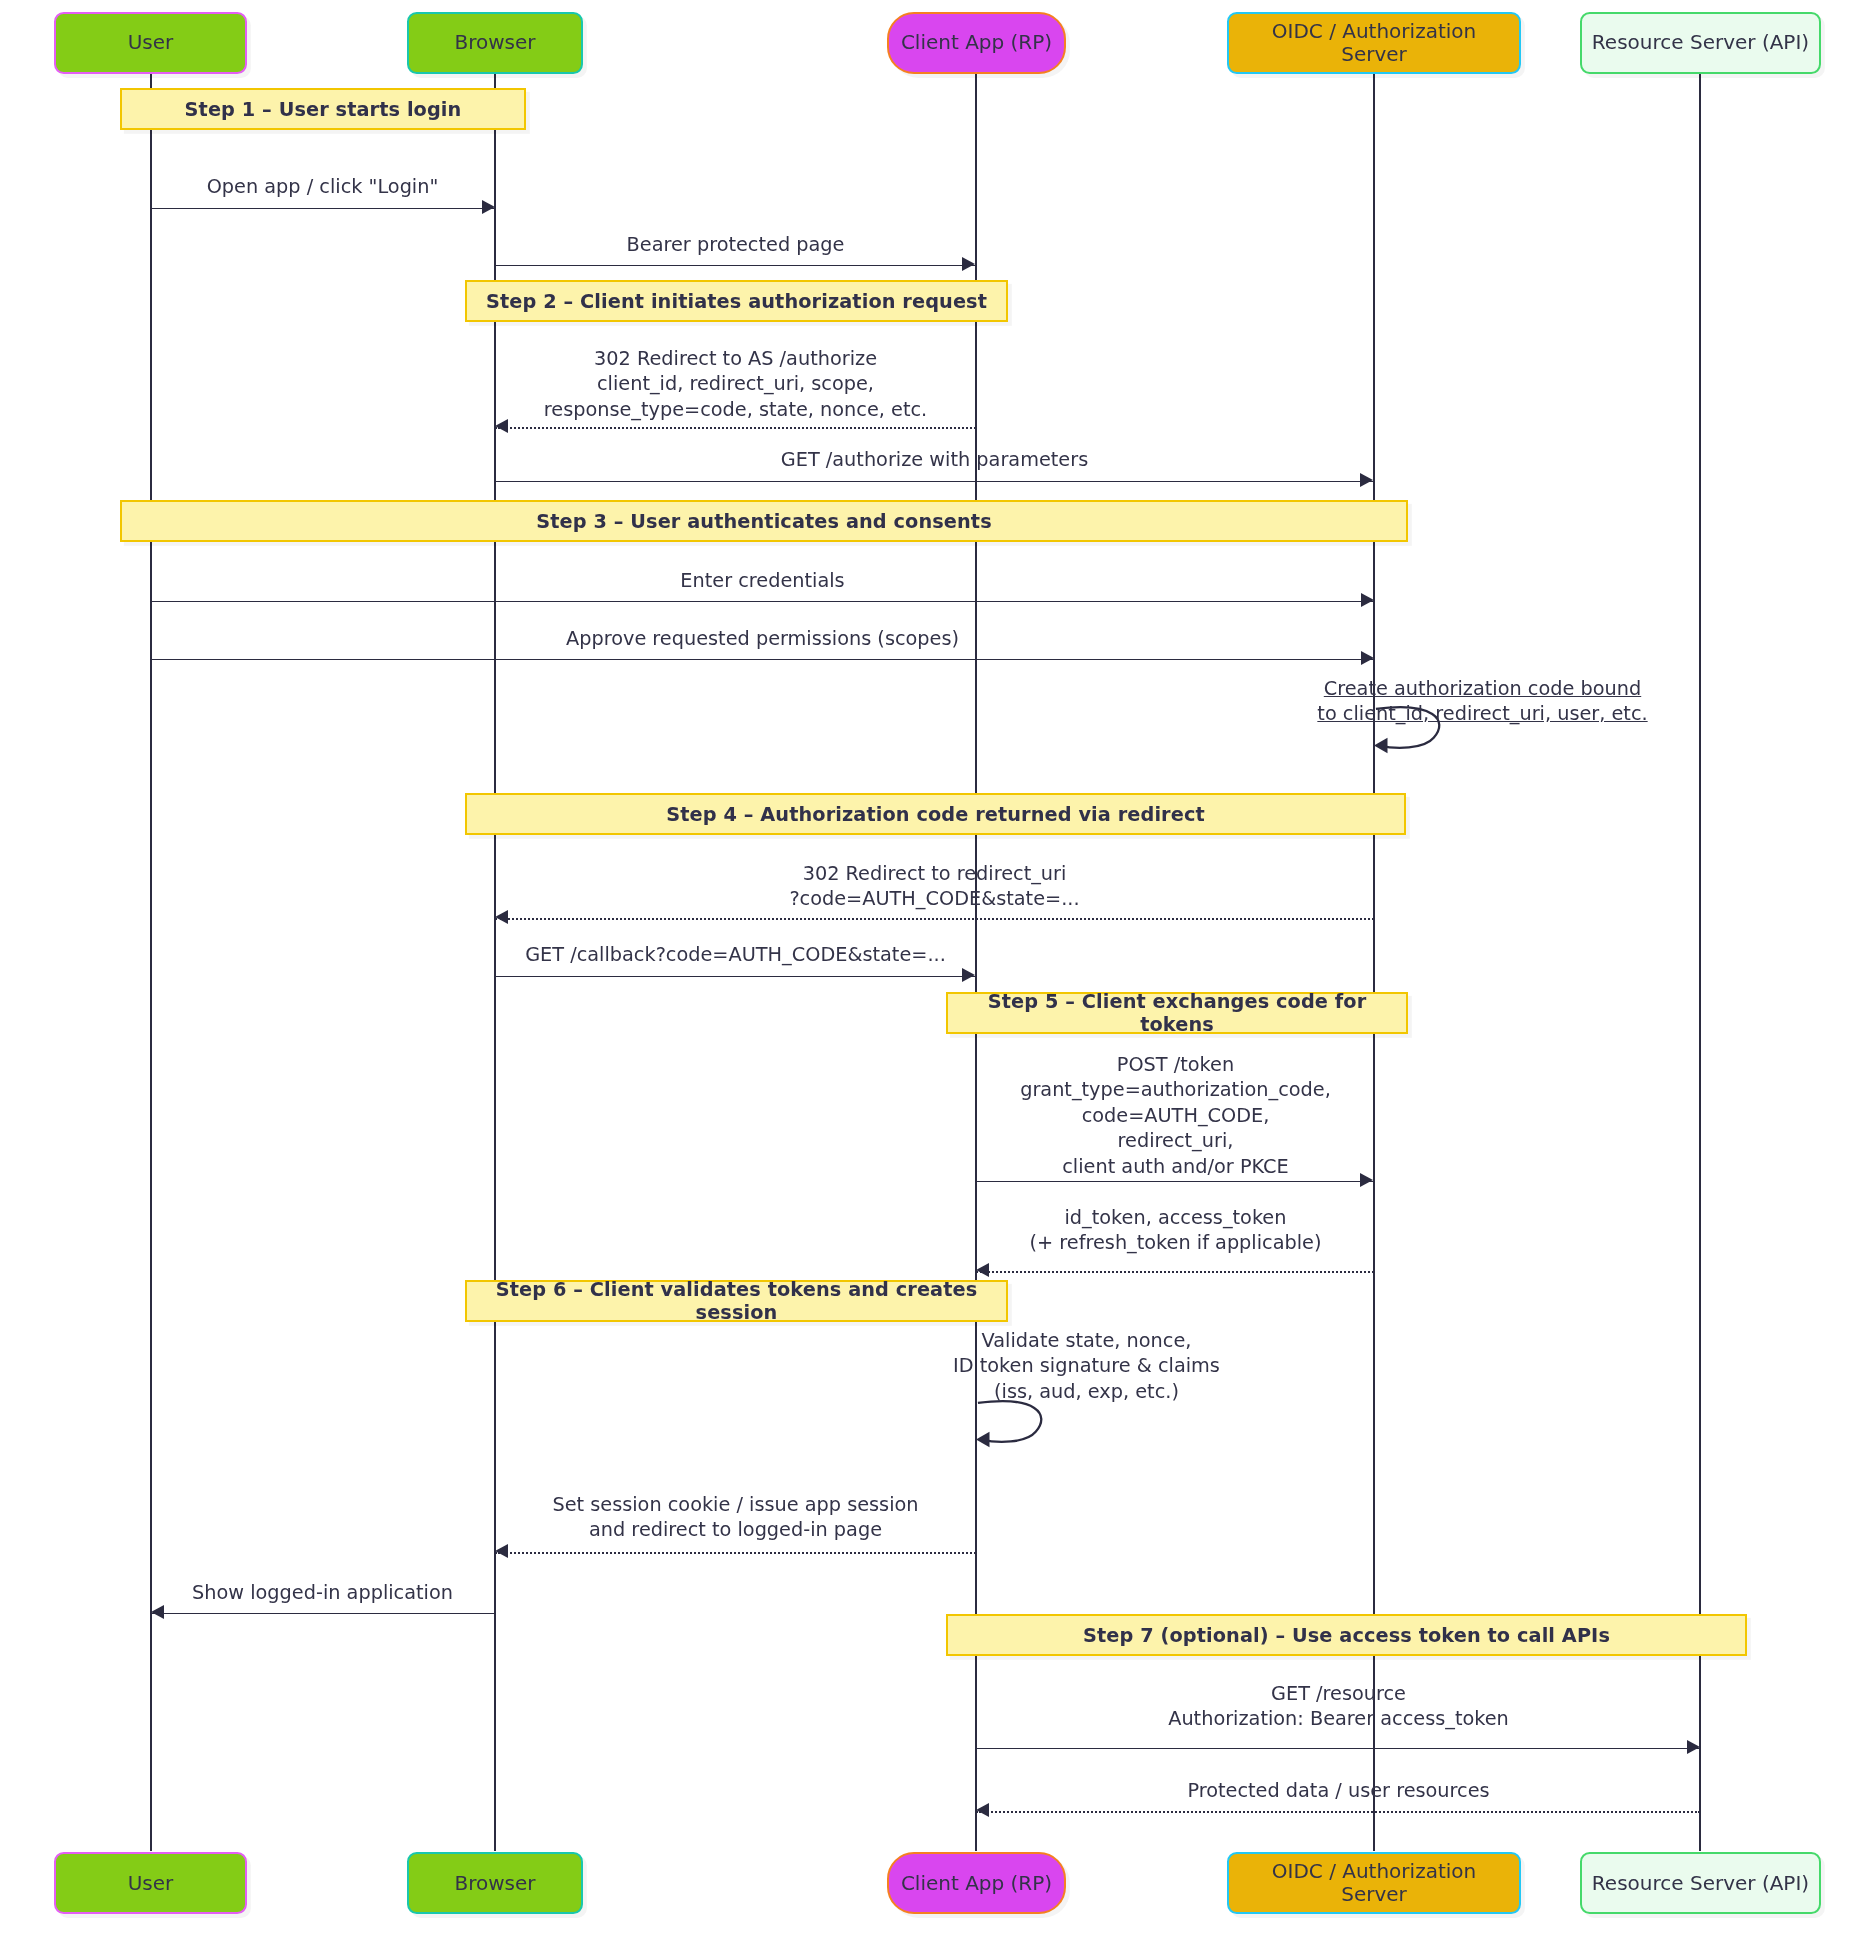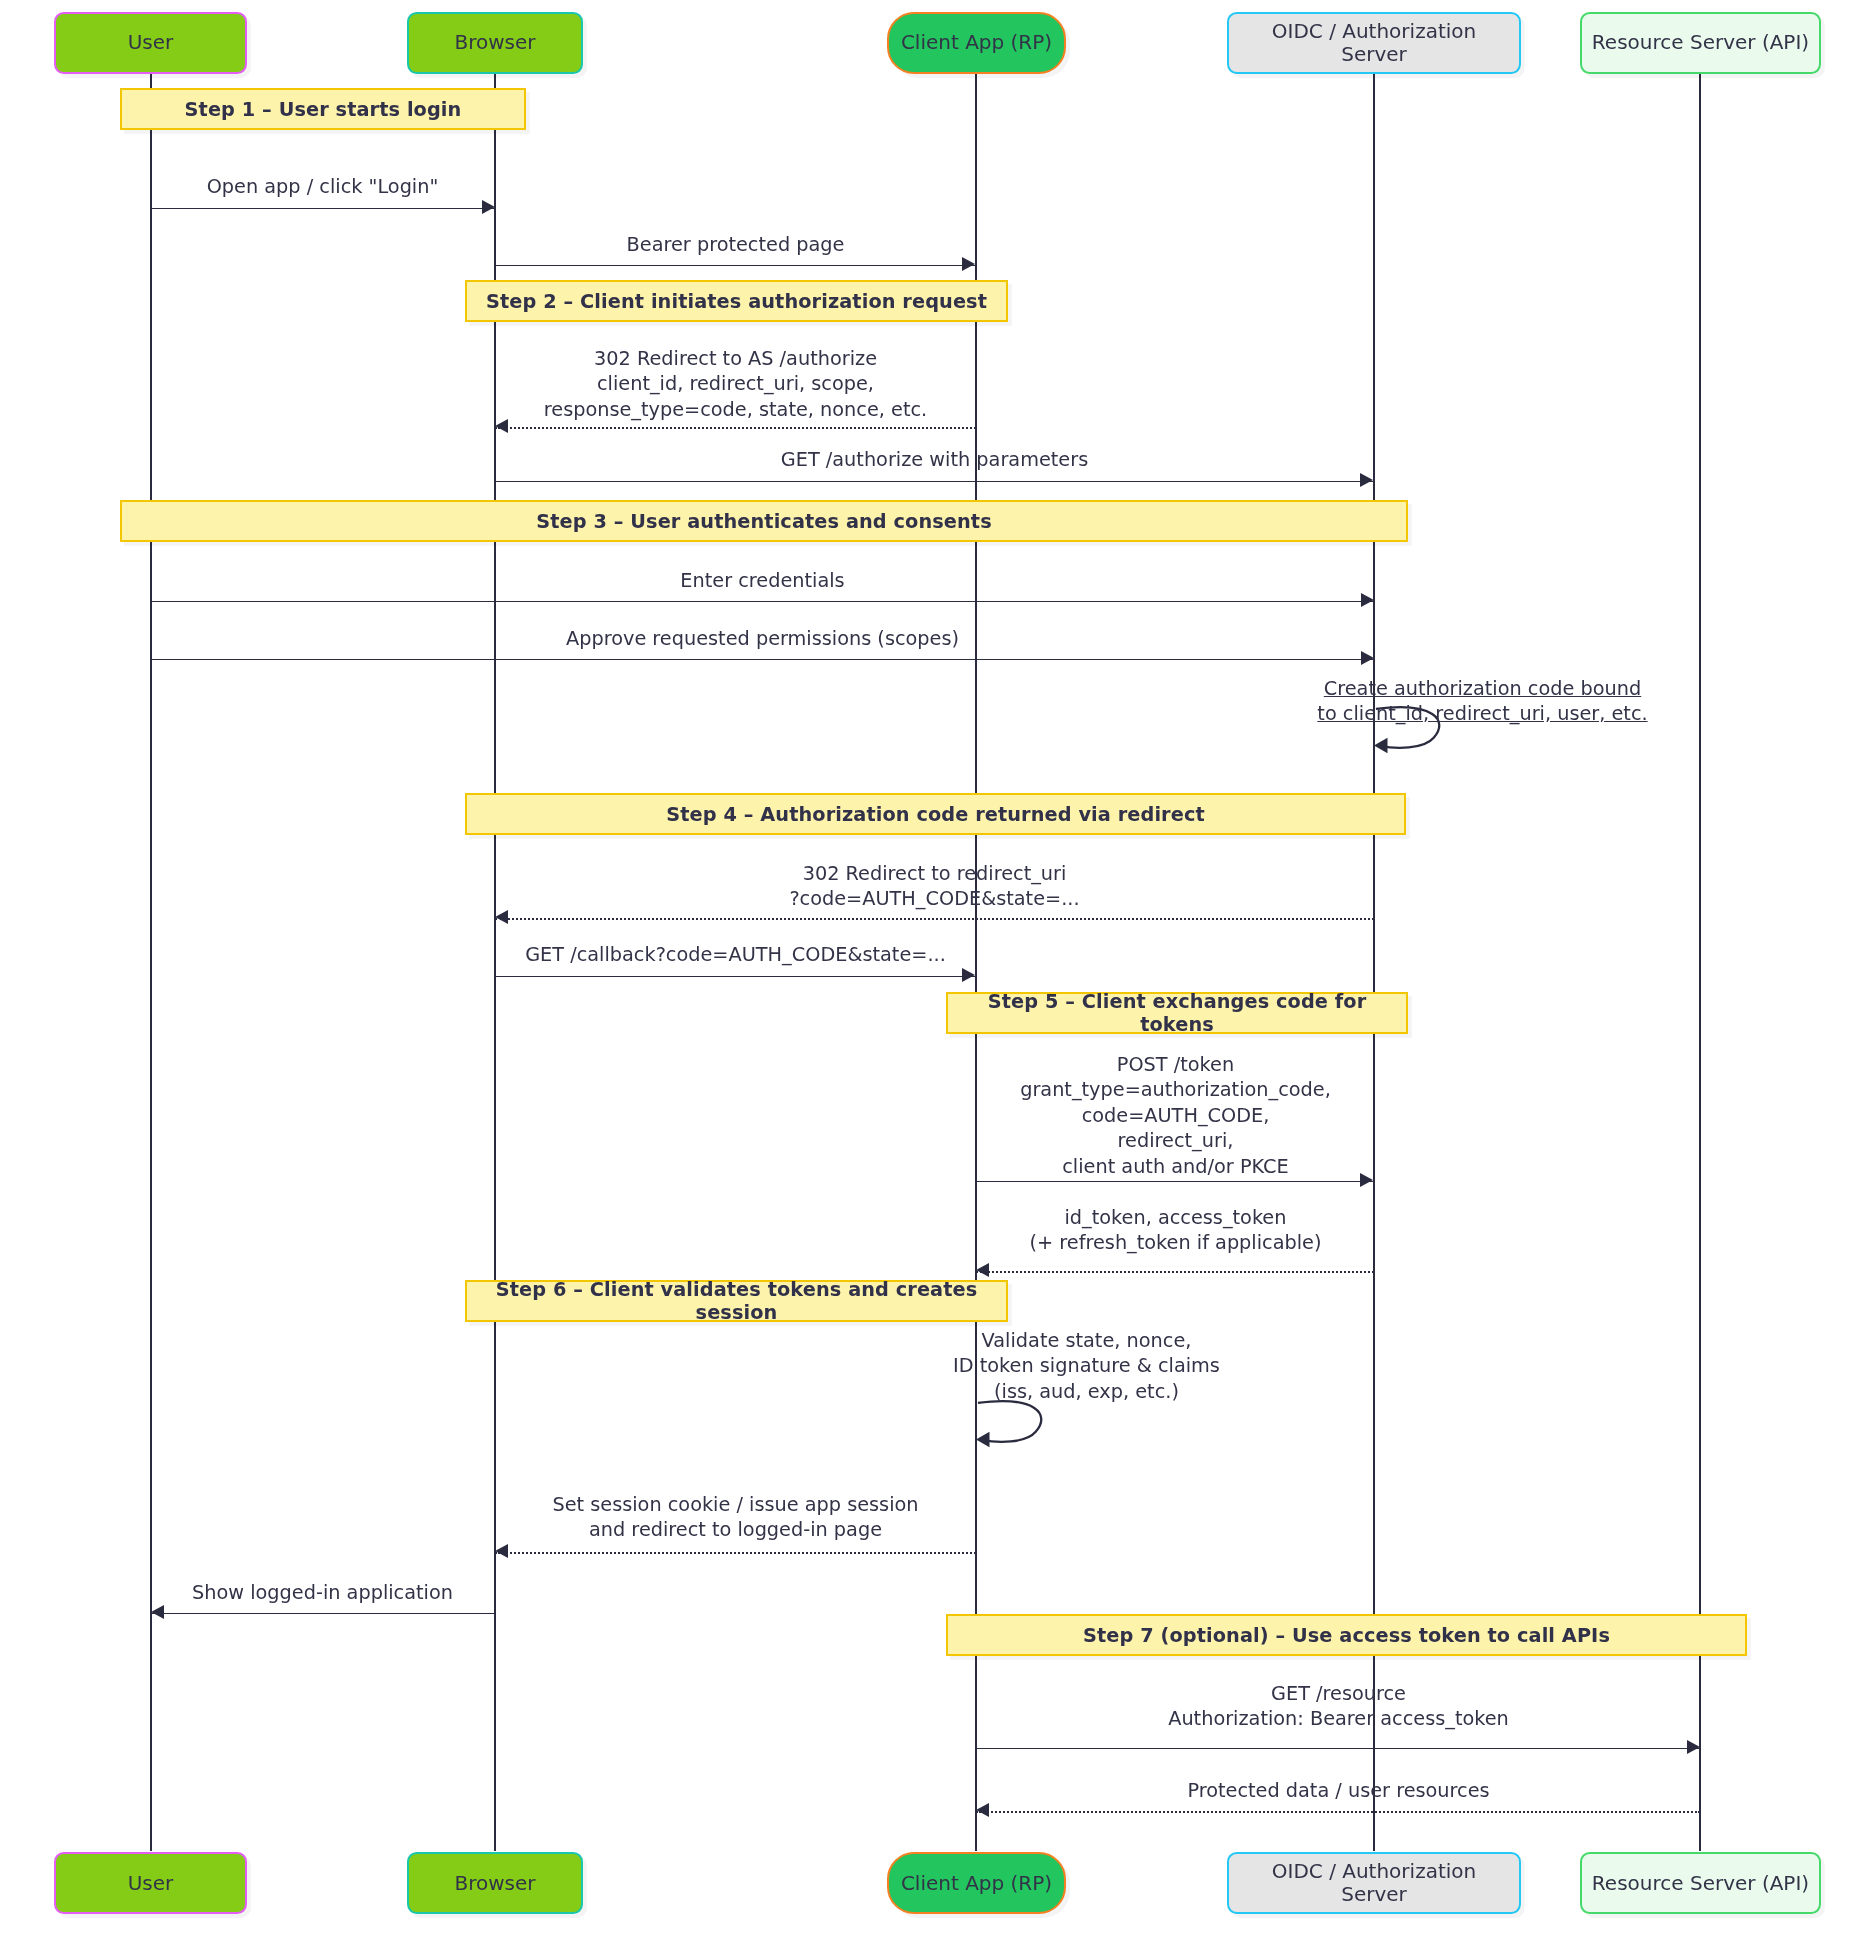--- a/index.html
+++ b/index.html
@@ -20,22 +20,22 @@
     font-size:20px;
     color:#333348;
     box-shadow:3.9px 3.9px 0 rgba(0,0,0,0.045);
     z-index:6;
     text-align:center;
     padding:0 9.7px;
     line-height:1.15;
   }
   .actor.user     {background:#84cc16;border-color:#e45ef5;}
   .actor.browser  {background:#84cc16;border-color:#19c7ad;}
-  .actor.client   {background:#22c55e;border-color:#f58021;border-radius:27px;}
-  .actor.oidc     {background:#e5e5e5;border-color:#23c8f5;}
+  .actor.client   {background:#d946ef;border-color:#f58021;border-radius:27px;}
+  .actor.oidc     {background:#eab308;border-color:#23c8f5;}
   .actor.resource {background:#eafbee;border-color:#45d96a;}
 
   
   .lifeline{
     position:absolute;
     width:1.9px;
     background:#2b2b40;
     z-index:1;
   }
 

